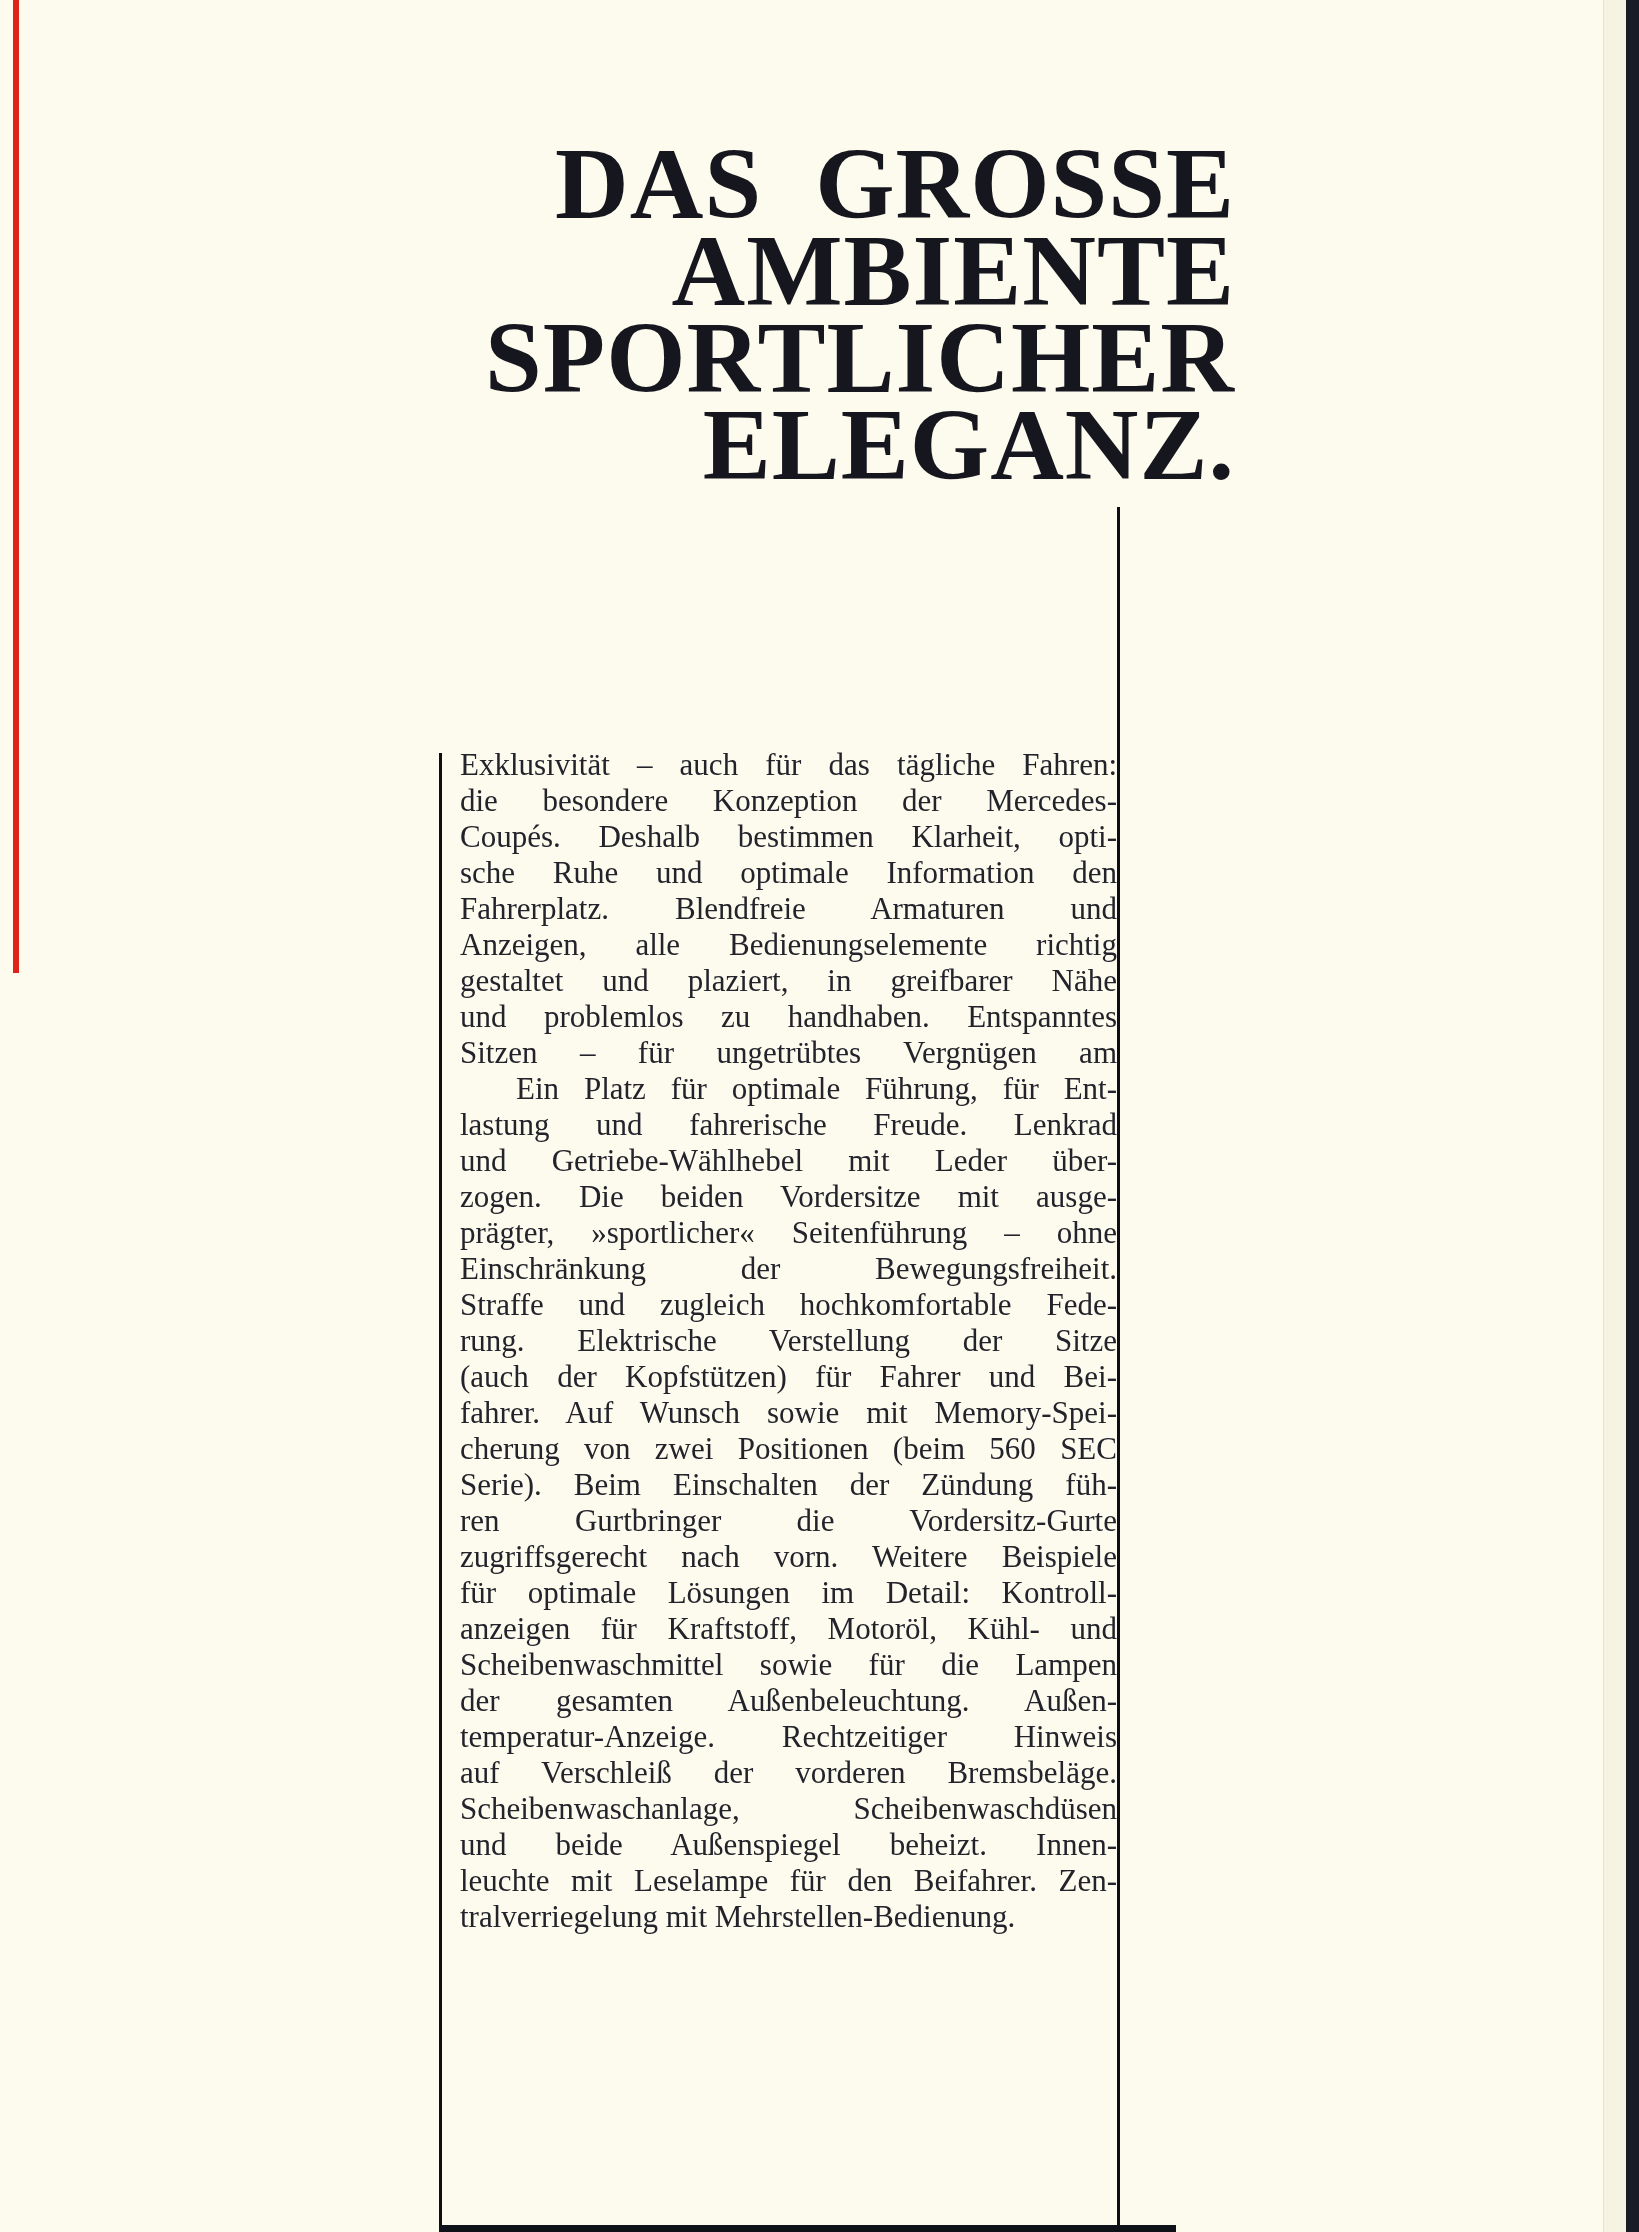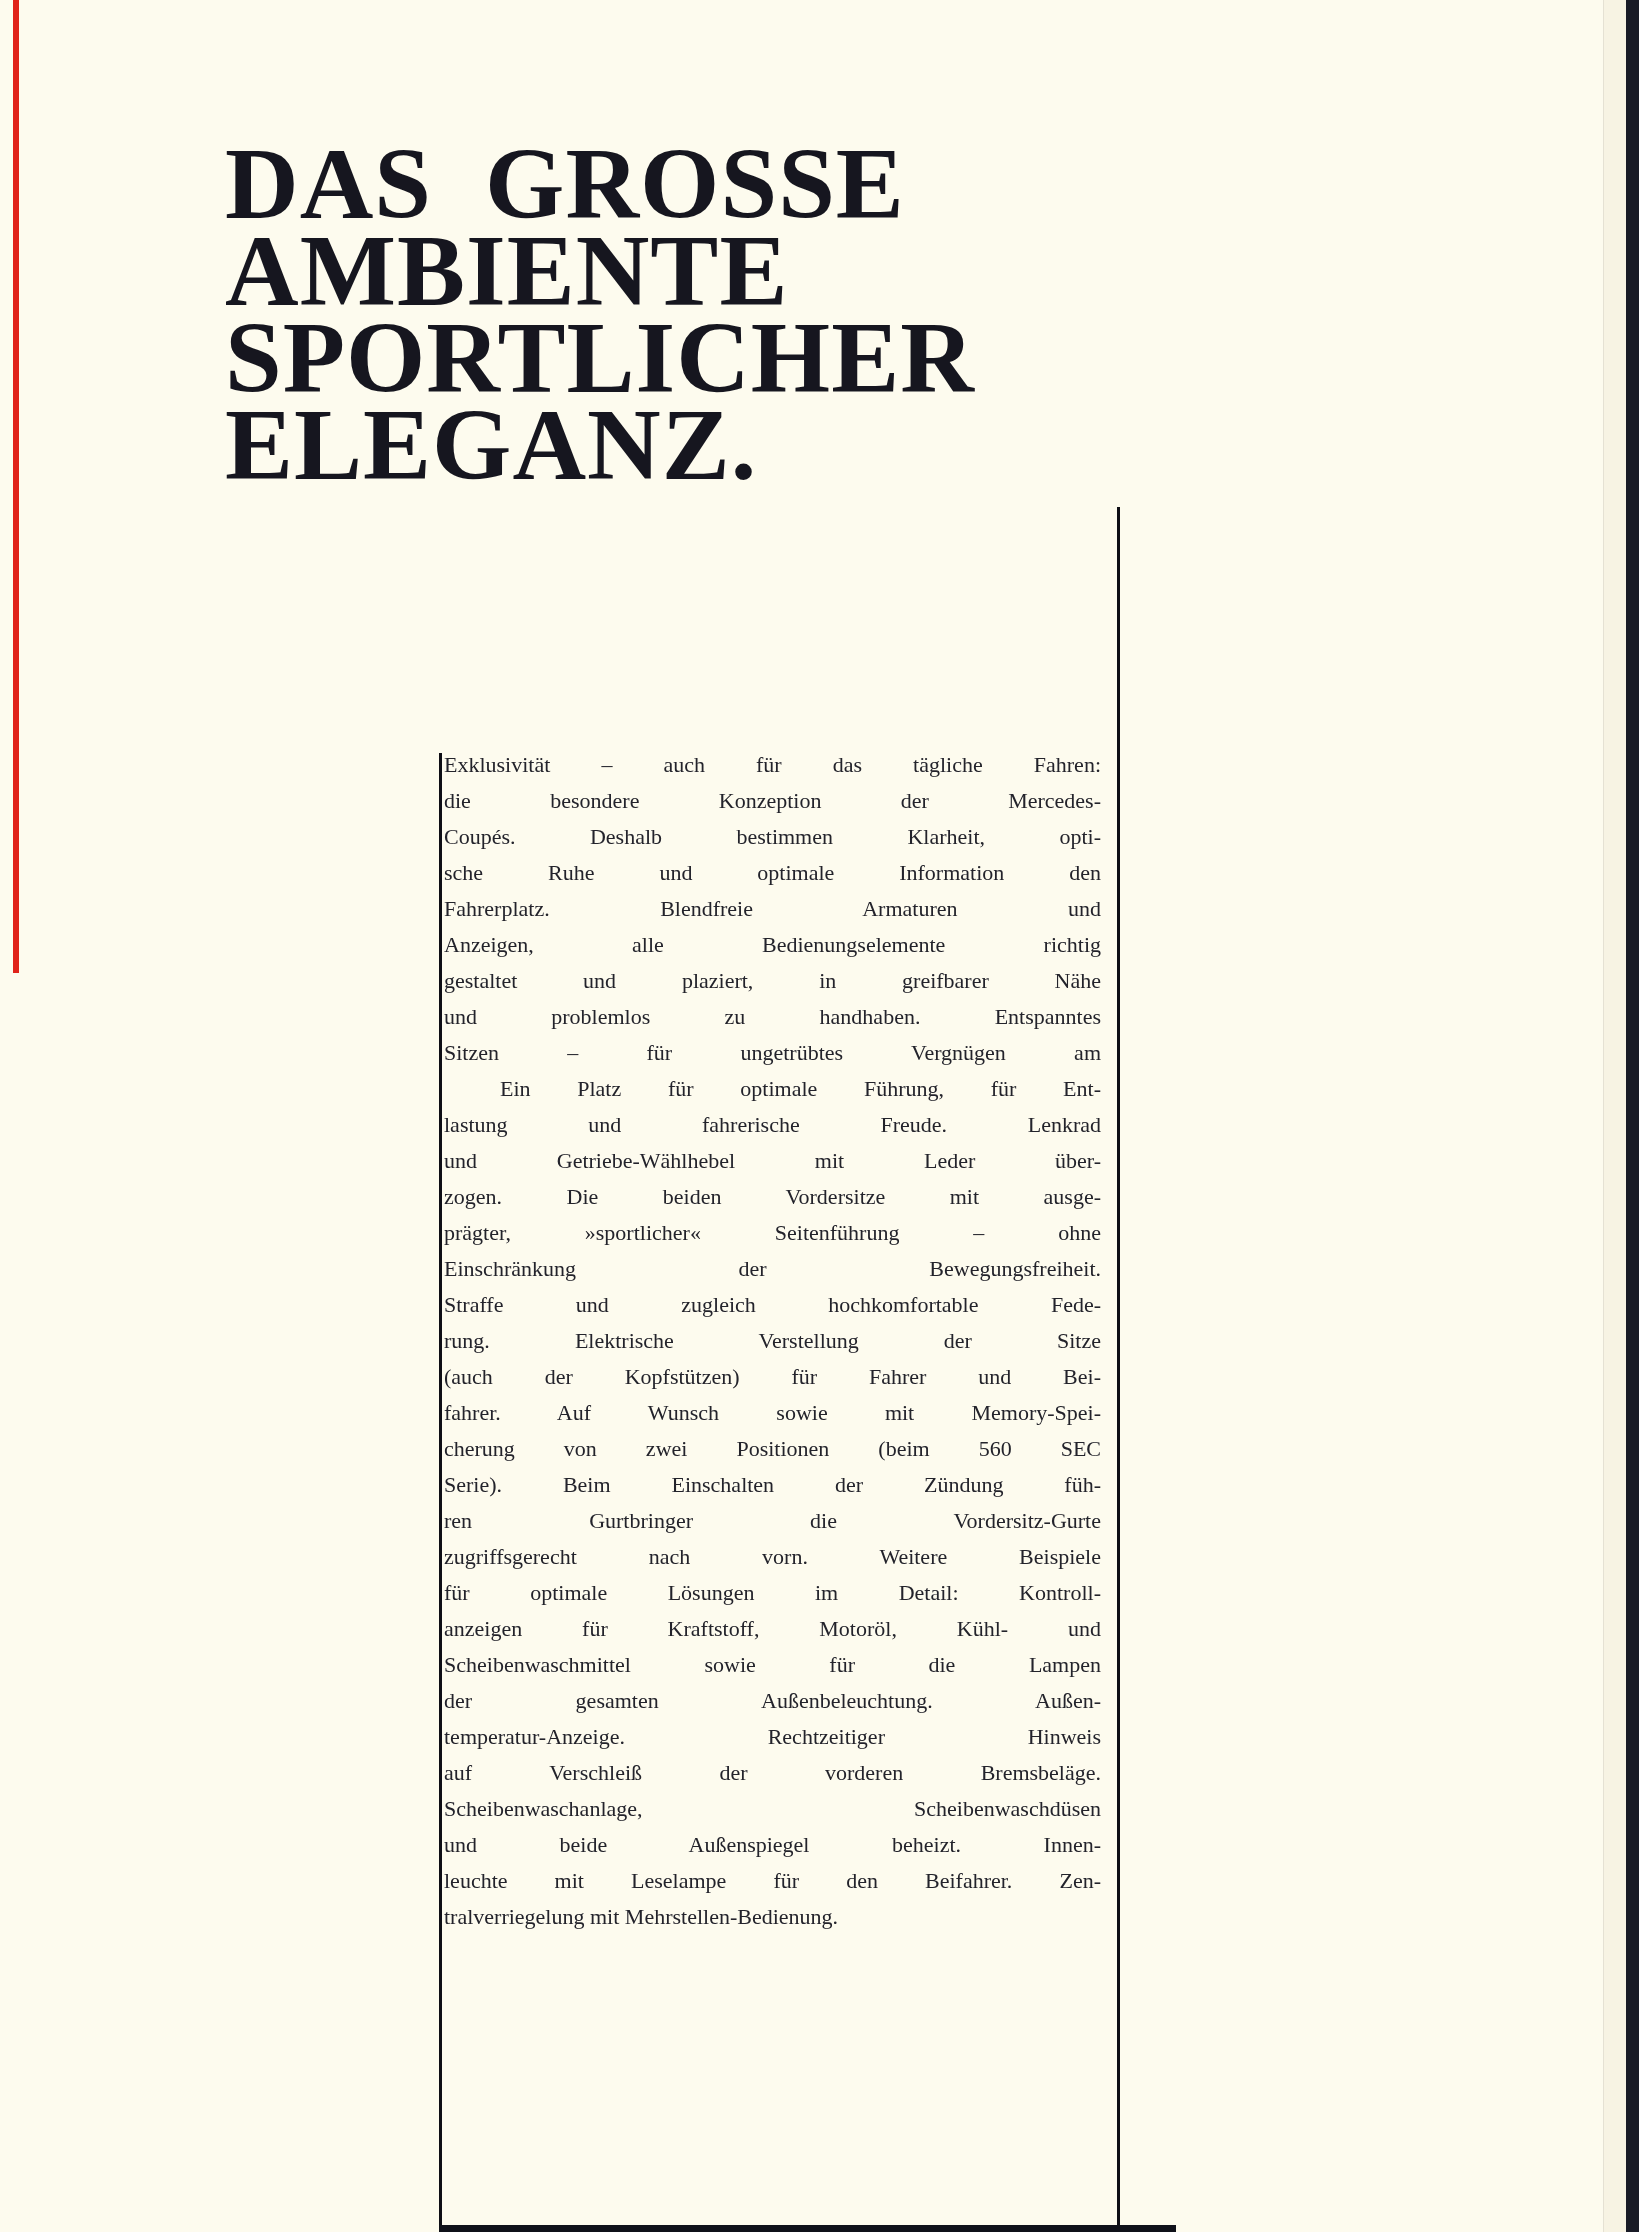--- a/index.html
+++ b/index.html
@@ -14,29 +14,29 @@
   .spine{position:absolute;left:13px;top:0;width:6px;height:973px;
     background:var(--spine_red,#e0231a);}
   
   .edge-shade{position:absolute;left:1603px;top:0;width:24px;height:2232px;
     background:#f7f3e3;border-left:1px solid rgba(0,0,0,0.07);}
   .edge-bar{position:absolute;left:1626px;top:0;width:13px;height:2232px;
     background:var(--edge_bar,#191b26);}
   
   .headline{
     position:absolute;left:225px;top:140px;width:1010px;
-    text-align:left;font-weight:700;
+    text-align:right;font-weight:700;
     font-size:102px;line-height:87px;
     letter-spacing:1px;word-spacing:0.26em;
     color:var(--headline_ink,#16161f);
   }
   
   .body-copy{
-    position:absolute;left:444px;top:747px;width:657px;
-    font-size:22px;line-height:36px;
+    position:absolute;left:460px;top:747px;width:657px;
+    font-size:31px;line-height:36px;
     color:var(--ink,#23232b);
   }
   .body-line{
     height:36px;overflow:visible;white-space:normal;
     text-align:justify;text-align-last:justify;
   }
   .body-line.indent{padding-left:56px;}
   .body-line.para-end{text-align-last:left;}
   
   .rule-left{position:absolute;left:439px;top:753px;width:3px;height:1479px;

